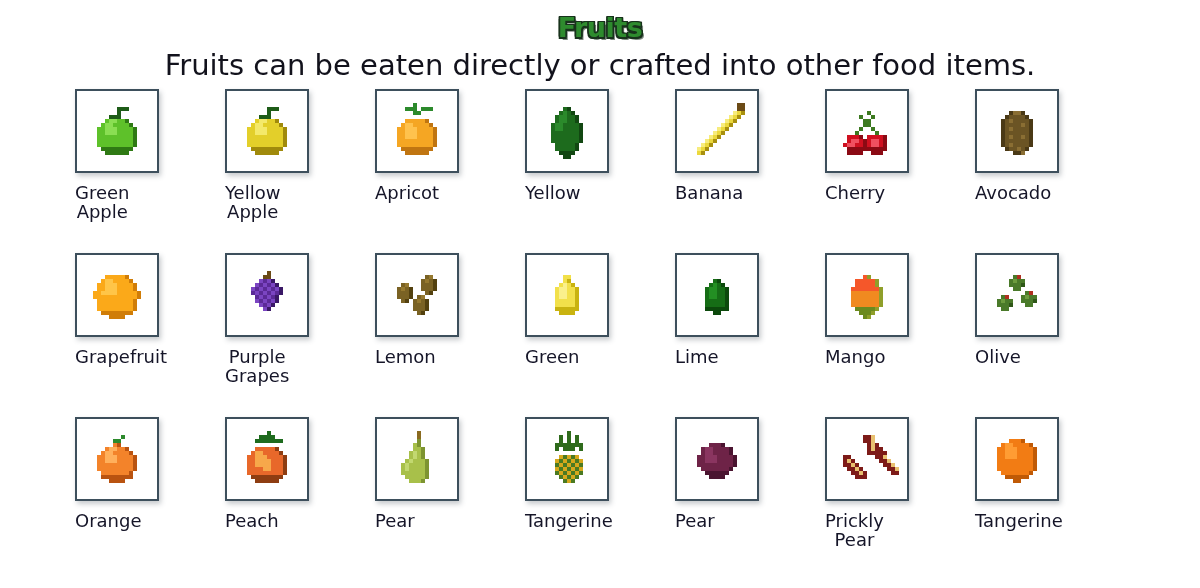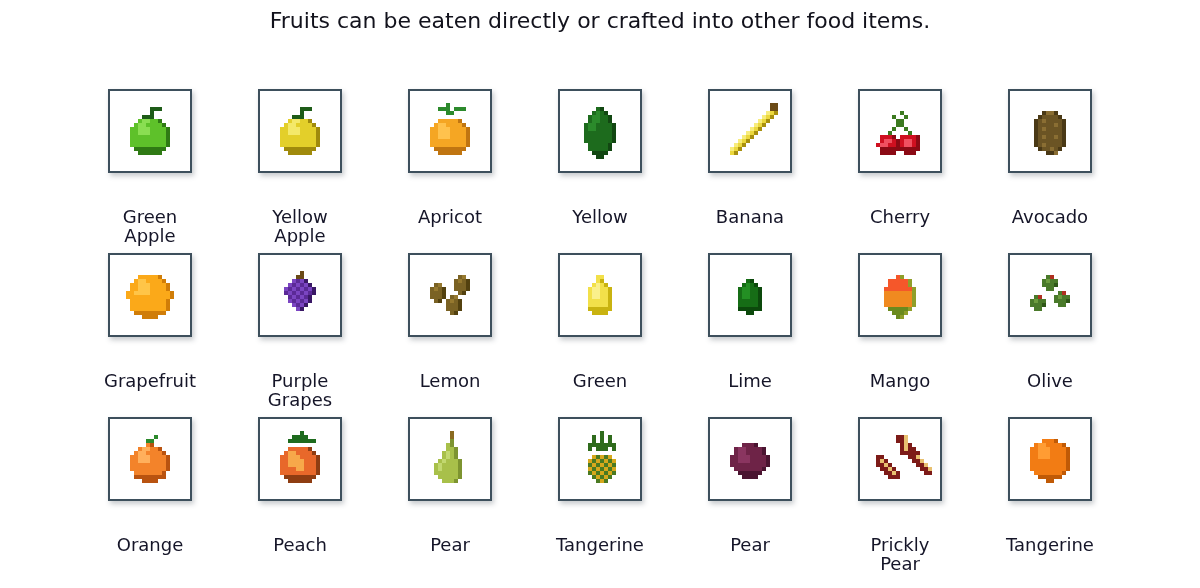--- a/index.html
+++ b/index.html
@@ -36,21 +36,21 @@
        2.5px 2.5px 0 rgba(20,40,24,0.55);
     line-height: 1.0;
     user-select: none;
   }
   .page-subtitle {
     width: 1200px;
     text-align: center;
     margin: 0;
     padding-top: 8px;
     font-family: "DejaVu Sans", sans-serif;
-    font-size: 22px;
+    font-size: 29px;
     font-weight: normal;
     color: #12121c;
     line-height: 1.15;
     user-select: none;
   }
 
   
   .gallery {
     position: absolute;
     top: 89px;
@@ -60,22 +60,21 @@
   .gallery-row {
     display: flex;
     justify-content: flex-start;
     height: 164px;
     padding-left: 75px;
   }
   .gallery-cell {
     width: 150px;
     display: flex;
     flex-direction: column;
-    align-items: center;
-    gap: 24px;
+    align-items: flex-start;
   }
   .item-box {
     width: 84px;
     height: 84px;
     background: #ffffff;
     border: 2px solid #3d4f5c;
     box-shadow: 2px 3px 5px rgba(80,90,100,0.32);
     display: flex;
     align-items: center;
     justify-content: center;
@@ -97,20 +96,21 @@
     line-height: 1.08;
     white-space: pre-line;
     user-select: none;
   }
 </style>
 </head>
 <body>
 
 <div id="page">
 
+  <h1 class="page-title">Fruits</h1>
 
   <p class="page-subtitle">Fruits can be eaten directly or crafted into other food items.</p>
 
   <div class="gallery" id="gallery">
       <div class="gallery-row">
         <div class="gallery-cell">
           <div class="item-box">
             <svg viewBox="0 0 16 16" xmlns="http://www.w3.org/2000/svg">
               <rect x="7" y="4" width="2" height="1" fill="#5ec12a"></rect>
               <rect x="5" y="5" width="6" height="1" fill="#5ec12a"></rect>

